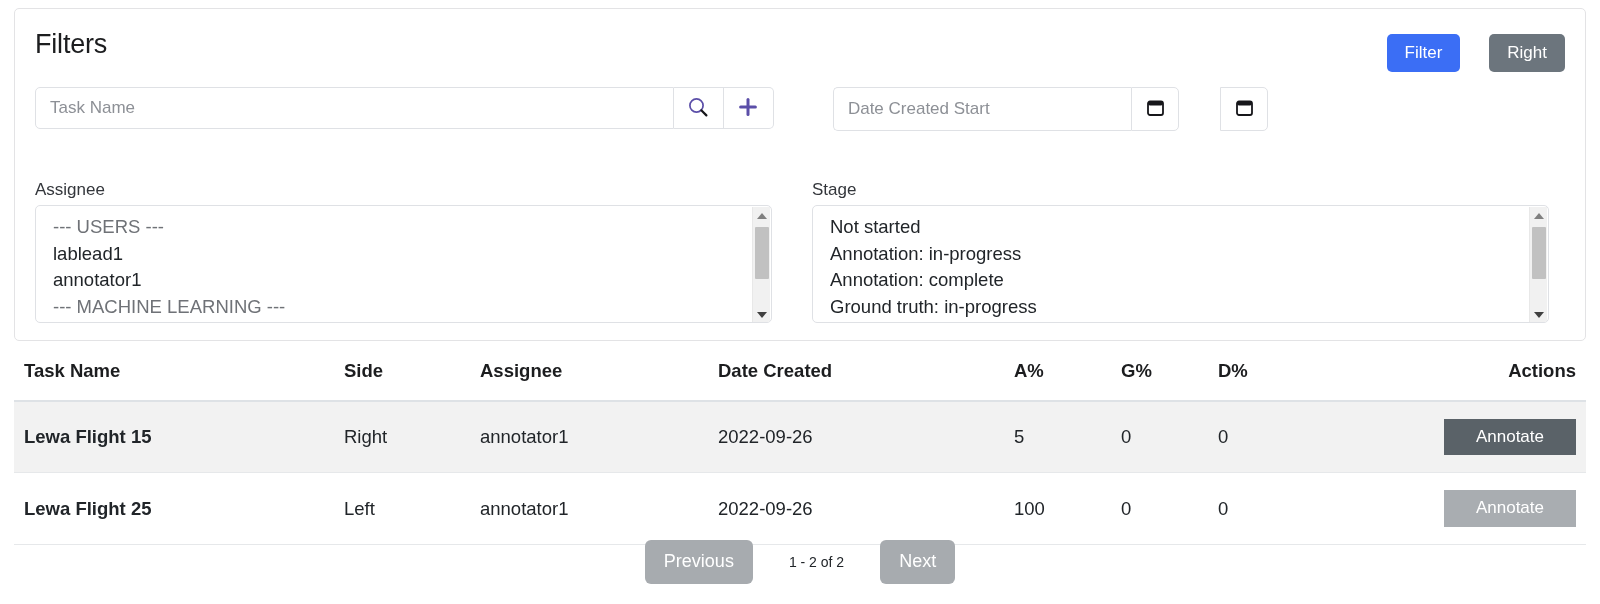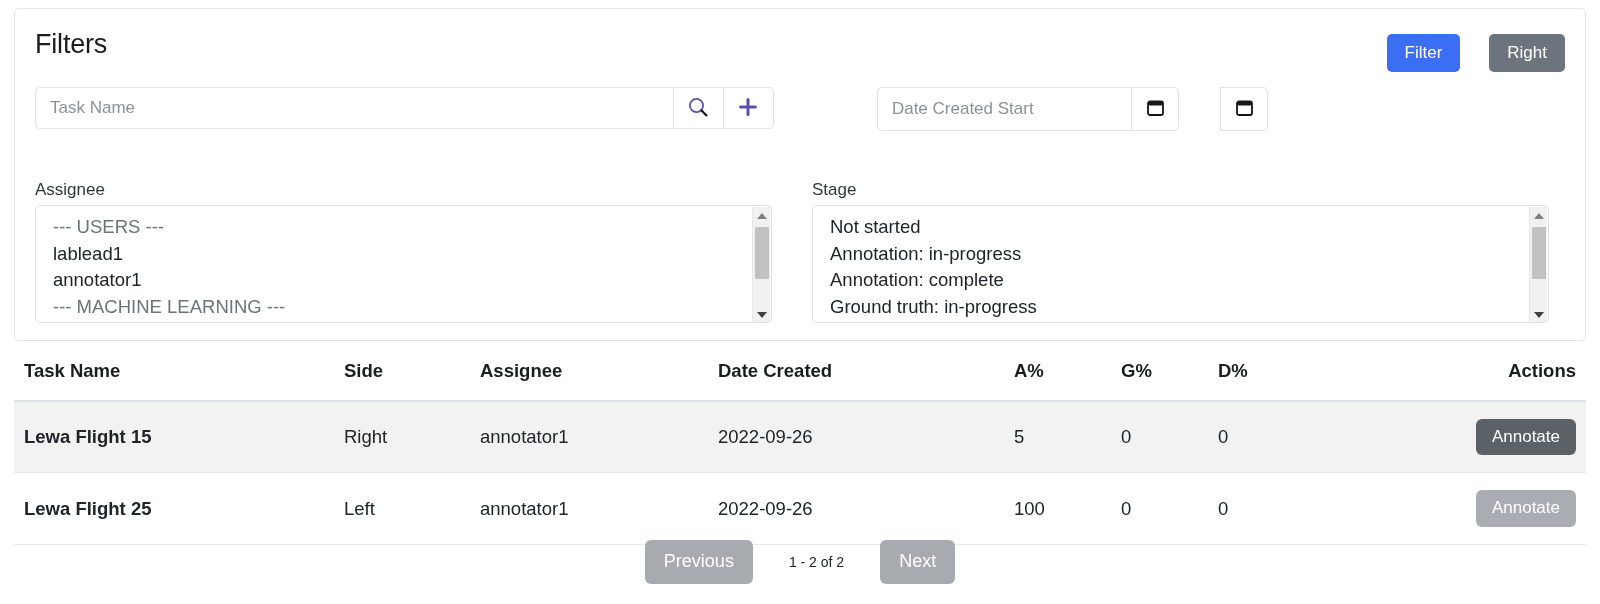--- a/index.html
+++ b/index.html
@@ -119,21 +119,20 @@
     height: 44px;
     border: 1px solid #dfe1e5;
     border-radius: 5px 0 0 5px;
     border-right: none;
     font-size: 17px;
     font-family: "Liberation Sans", sans-serif;
     padding: 0 14px;
     color: #212529;
     outline: none;
     background: #fff;
-    margin-left: 44px;
   }
   .date-input::placeholder { color: #8d9096; }
   .cal-btn {
     width: 48px;
     height: 44px;
     border: 1px solid #dfe1e5;
     border-radius: 0 5px 5px 0;
     background: #ffffff;
     display: flex;
     align-items: center;
@@ -248,22 +247,22 @@
   .c-g { width: 97px; }
   .c-d { width: 200px; }
 
   th.c-task { padding-left: 10px; }
   td.c-task { padding-left: 10px; }
 
   .btn-annotate {
     font-family: "Liberation Sans", sans-serif;
     font-size: 17px;
     border: none;
-    border-radius: 6px;
-    padding: 8px 16px;
+    border-radius: 0;
+    padding: 8px 32px;
     color: #ffffff;
     cursor: pointer;
     line-height: 1.2;
   }
   .btn-annotate.active   { background: #5a6268; }
   .btn-annotate.disabled { background: #a9adb1; }
 
   
   .pager {
     position: absolute;

